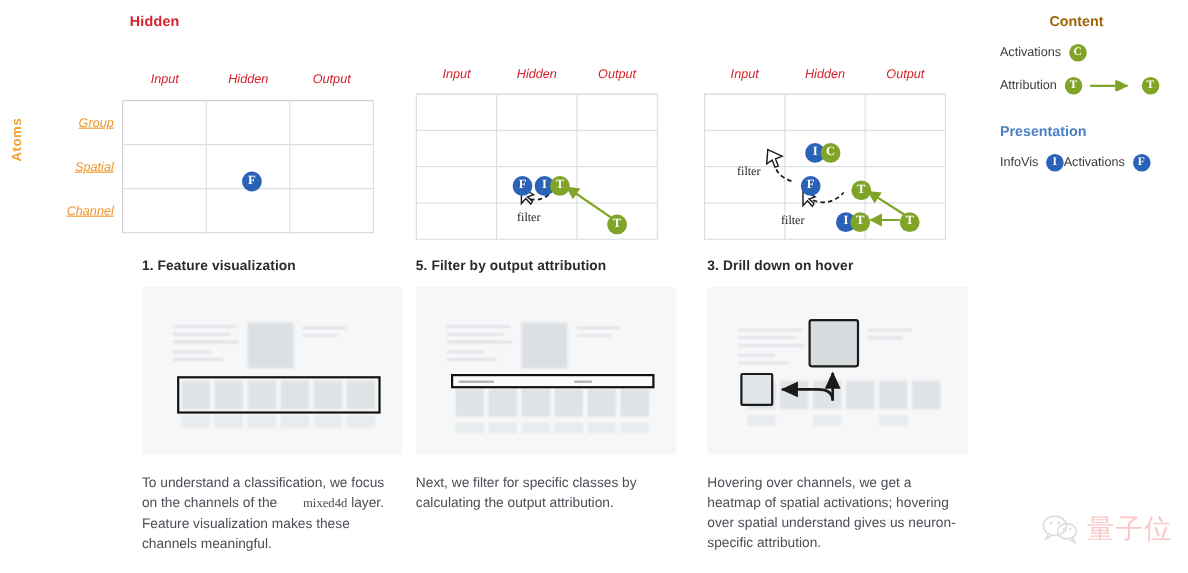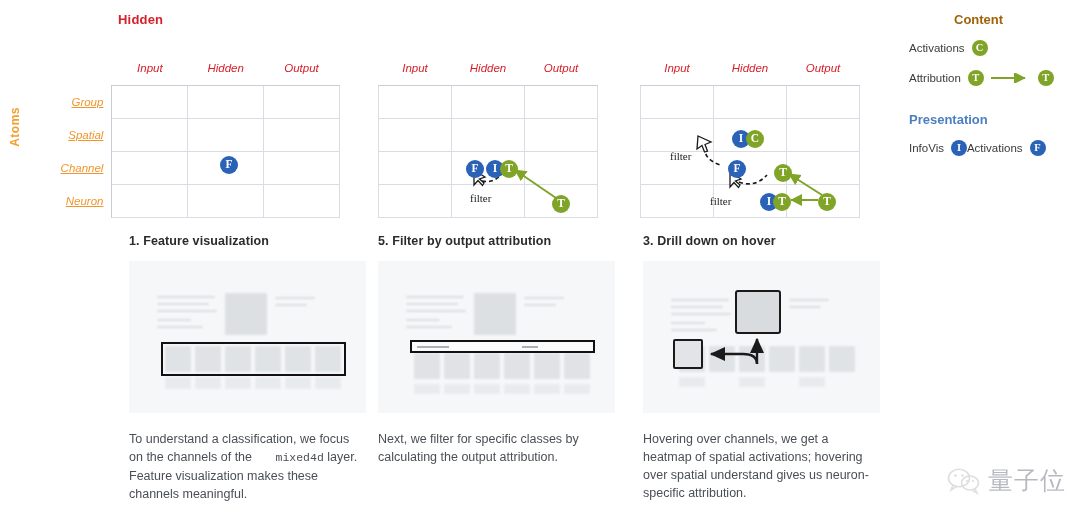--- a/index.html
+++ b/index.html
@@ -110,21 +110,21 @@
     position: relative;
     width: 100%; height: 152px;
     background: #f6f7f8;
     overflow: hidden;
   }
   .panel p {
     margin-top: 17px;
     font-size: 12.5px; line-height: 1.45; color: #4a4f56;
   }
   .panel code {
-    font-family: Liberation Mono, monospace;
+    font-family: Liberation Serif, serif;
     font-size: 11.5px; color: #4a4f56; padding-left: 20px;
   }
 
   
   .mock { position: absolute; inset: 0; filter: blur(1.1px); opacity: .62; }
   .mock .txtline { position: absolute; background: #c9ced4; height: 2px; border-radius: 1px; }
   .mock .bigimg  { position: absolute; background: #cfd3d7; }
   .mock .tile    { position: absolute; background: #d3d7db; }
   .mock .tile2   { position: absolute; background: #e1e4e7; }
 
@@ -143,21 +143,21 @@
     background: #e2e5e8; border-radius: 2px;
   }
 
   
   .watermark {
     position: absolute; right: 14px; bottom: 24px;
     display: flex; align-items: center; gap: 7px;
     opacity: .30;
   }
   .wm-text {
-    font-size: 25px; color: #0f172a;
+    font-size: 25px; color: #ef4444;
     font-family: "DejaVu Sans", sans-serif;
     letter-spacing: 1px;
   }
 </style>
 </head>
 <body>
 
 <div id="root">
 
   <div class="layers-title">Hidden</div>
@@ -179,26 +179,20 @@
         <td class="cell"></td>
       </tr>
       <tr>
         <td class="rowlab">Spatial</td>
         <td class="cell"></td>
         <td class="cell"></td>
         <td class="cell"></td>
       </tr>
       <tr>
         <td class="rowlab">Channel</td>
-        <td class="cell"></td>
-        <td class="cell"></td>
-        <td class="cell"></td>
-      </tr>
-      <tr>
-        <td class="rowlab">Neuron</td>
         <td class="cell"></td>
         <td class="cell"></td>
         <td class="cell"></td>
       </tr>
     </tbody>
       </table>
     <div class="overlay">
       <div class="badge b" style="left:180px; top:104px;">F</div>
     </div>
   </div>

